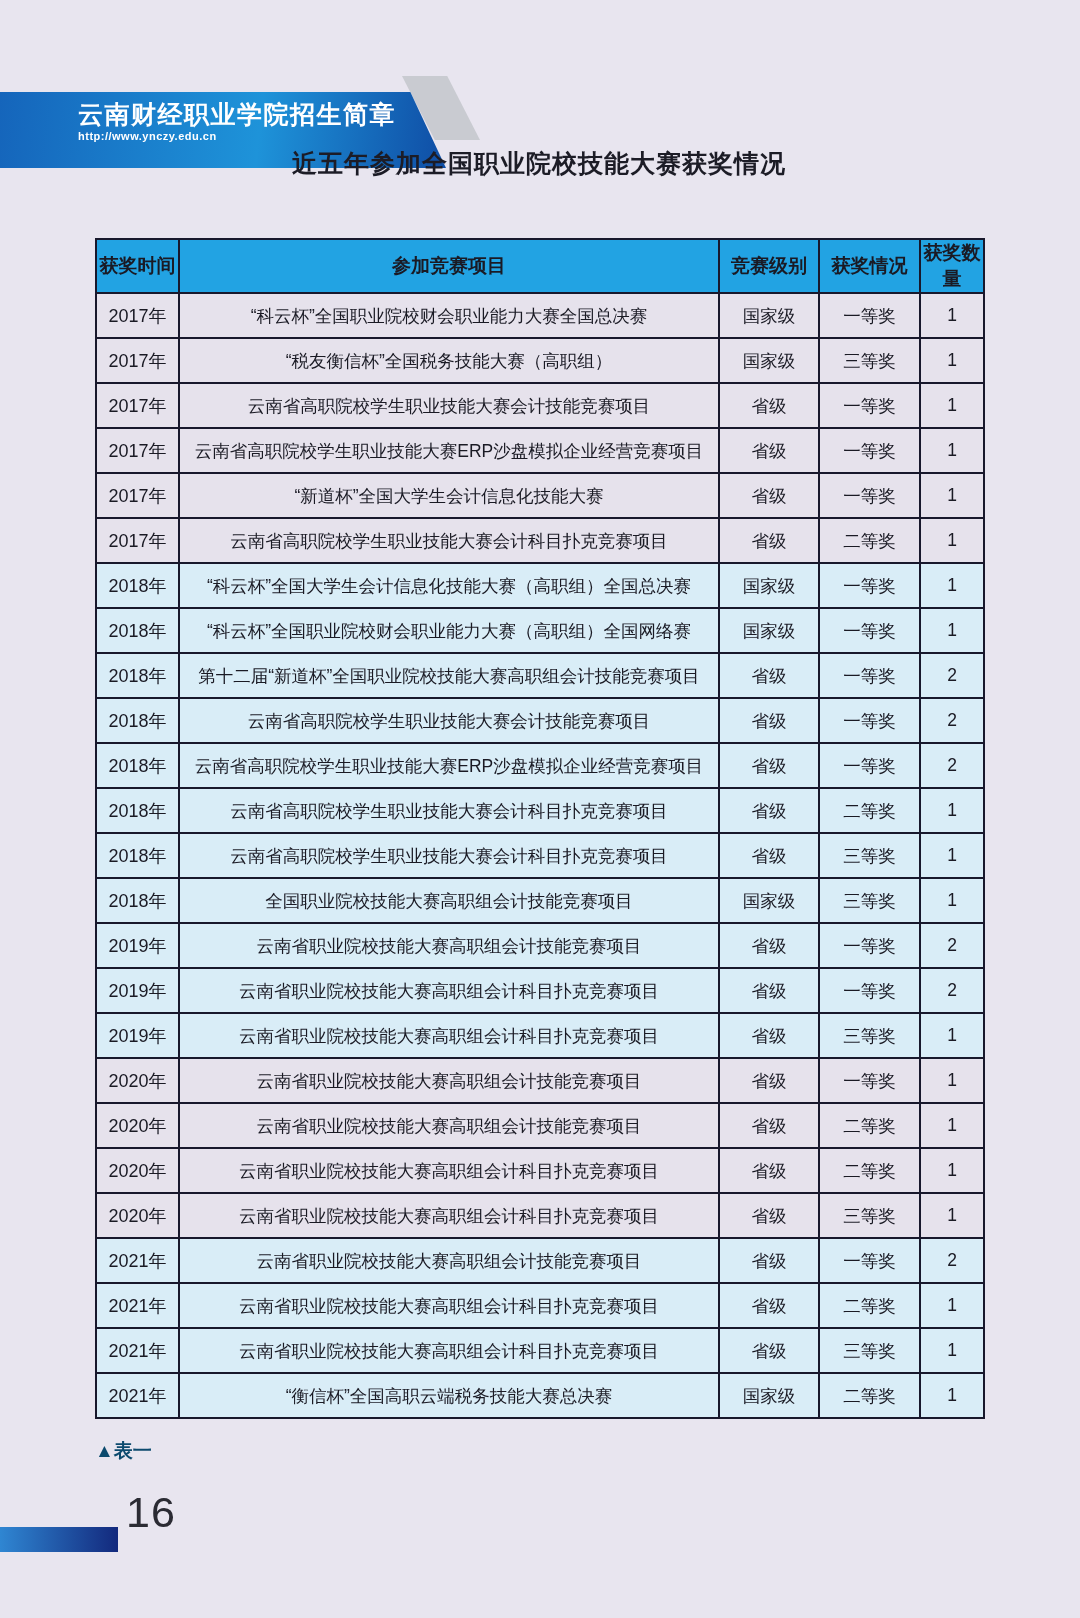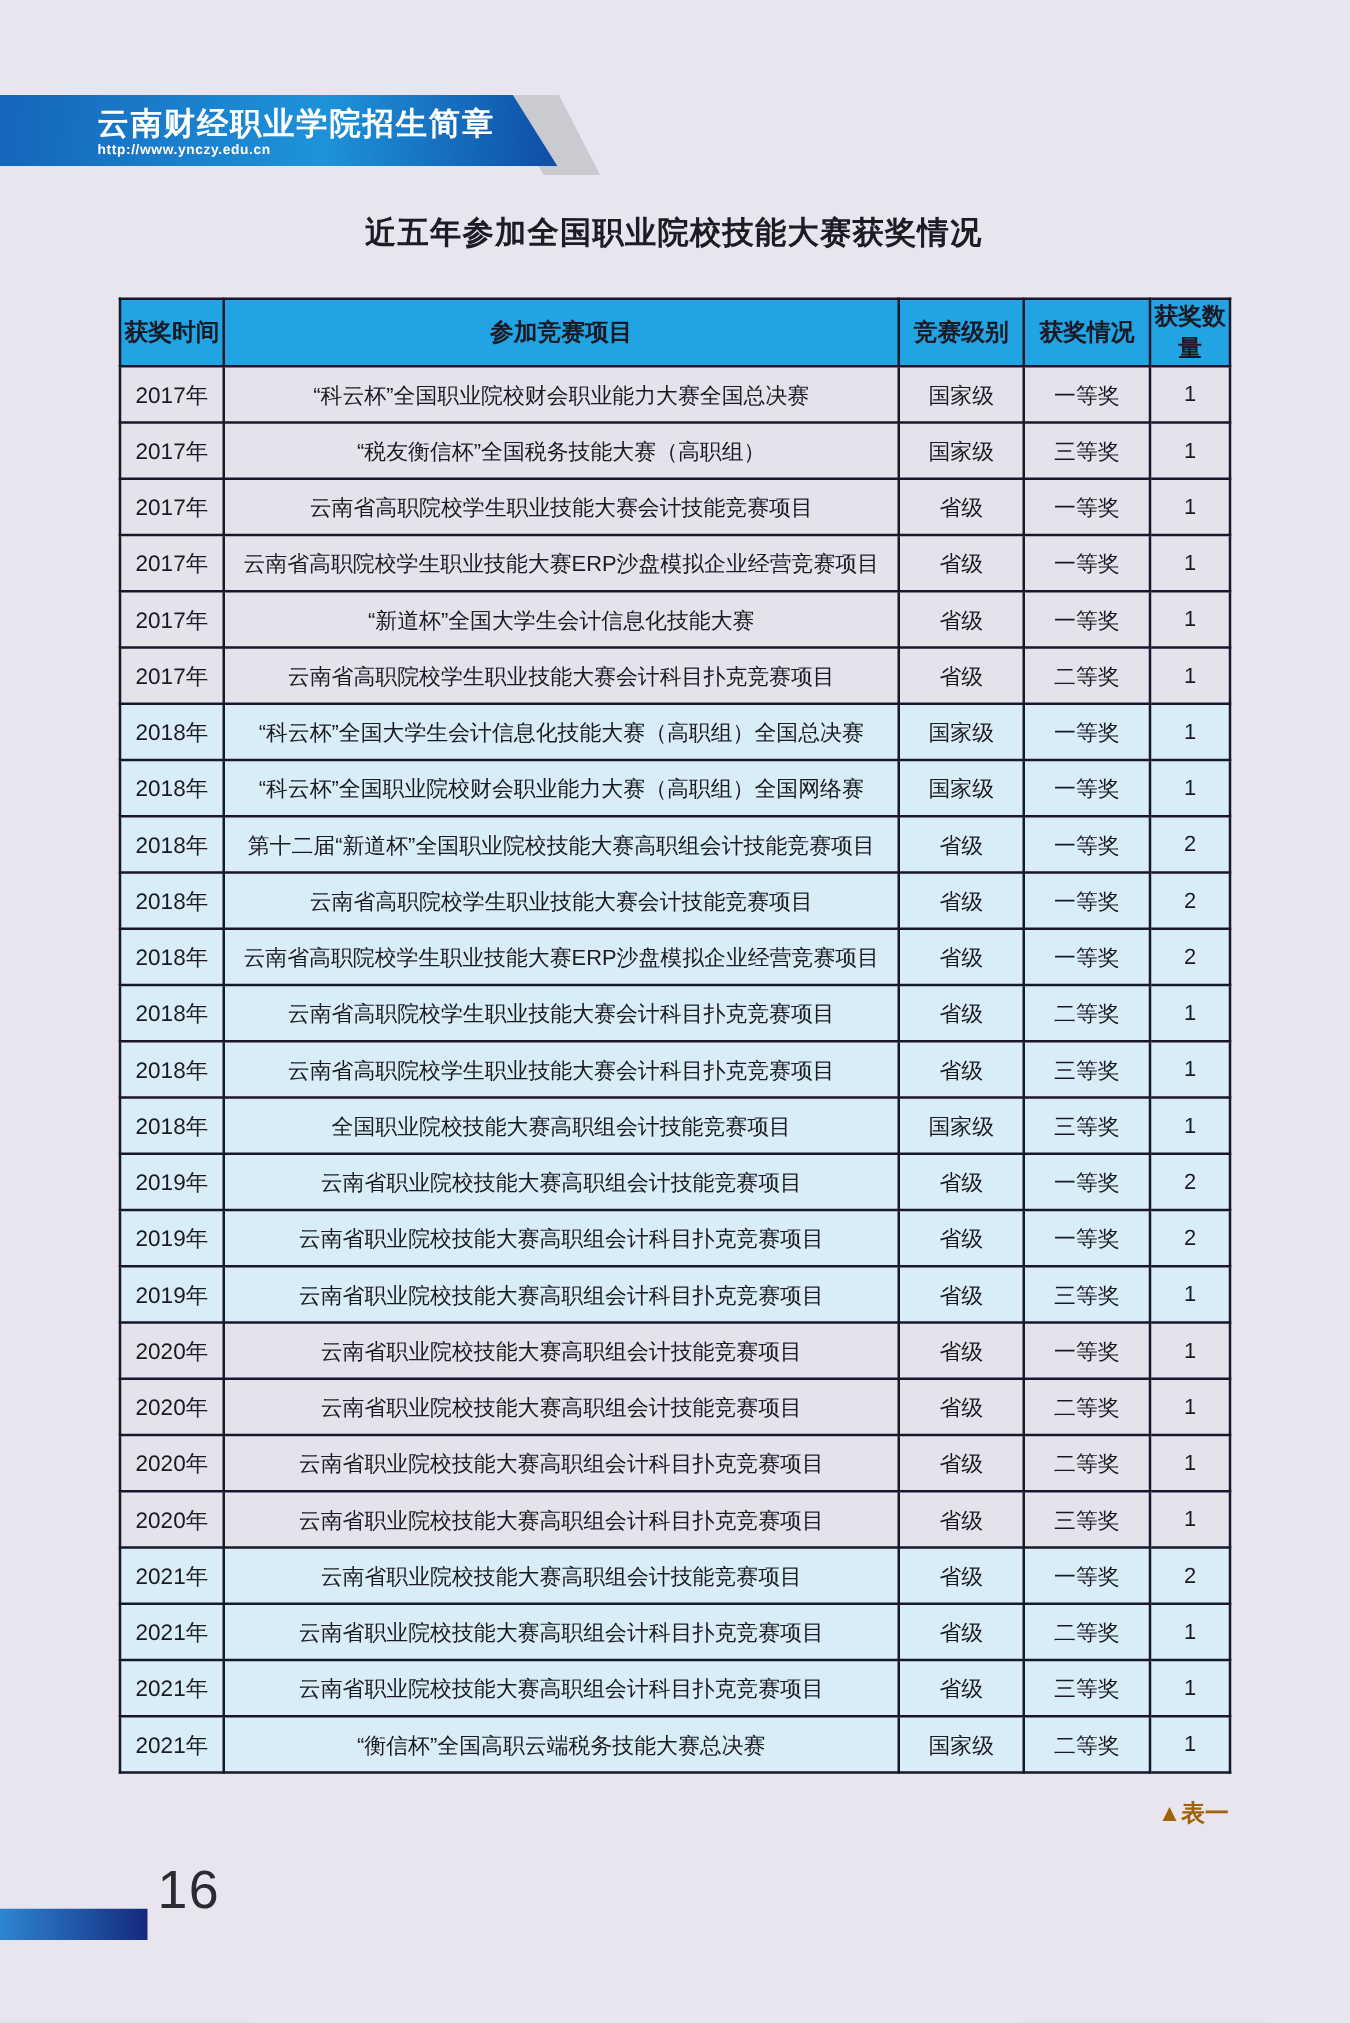--- a/index.html
+++ b/index.html
@@ -11,34 +11,34 @@
   }
 
   
   .header-band { position:absolute; left:0; top:76px; width:520px; height:64px; }
   .band-gray {
     position:absolute; left:402px; top:0; width:78px; height:64px;
     background:var(--band_accent_gray,#c9cbd1);
     clip-path:polygon(0 0, 58% 0, 100% 100%, 42% 100%);
   }
   .band-blue {
-    position:absolute; left:0; top:0; width:446px; height:57px;
+    position:absolute; left:0; top:16px; width:446px; height:76px;
     background:linear-gradient(96deg,
       var(--band_blue_start,#1565bb) 0%,
       var(--band_blue_mid,#1e93d9) 58%,
       var(--band_blue_end,#0f4da5) 100%);
     clip-path:polygon(0 0, 92% 0, 100% 100%, 0 100%);
     color:#ffffff;
   }
   .band-title { position:absolute; left:78px; top:6px; font-size:25px; font-weight:bold; letter-spacing:1.5px; white-space:nowrap; }
   .band-url   { position:absolute; left:78px; top:38px; font-size:11px; letter-spacing:.5px; white-space:nowrap;font-weight:bold; }
 
   
   .doc-title {
-    position:absolute; left:95px; top:169px; width:888px;
+    position:absolute; left:95px; top:147px; width:888px;
     text-align:center; font-size:25px; font-weight:bold;
     color:#1c1c26; letter-spacing:1px;
   }
 
   
   table.award-table {
     position:absolute; left:95px; top:206px; width:888px;
     border-collapse:collapse; table-layout:fixed;margin-top:32px;
   }
   .award-table col.c-year  { width:83px; }
@@ -57,21 +57,21 @@
     height:42px; font-size:19px; font-weight:bold;
   }
   .award-table tbody td { height:43px; font-size:17.5px; }
   .award-table tbody td:first-child { font-size:18px; }
   tr.tint-purple td { background:var(--row_purple,#e6e2ec); }
   tr.tint-blue td   { background:var(--row_blue,#d9edf7); }
 
   
   .table-caption {
     position:absolute; left:95px; top:1438px; width:888px;
-    text-align:right; font-size:19px; font-weight:bold; color:#a16207;
+    text-align:left; font-size:19px; font-weight:bold; color:#0c4a6e;
   }
   .footer-bar {
     position:absolute; left:0; top:1527px; width:118px; height:25px;
     background:linear-gradient(90deg,
       var(--footer_bar_start,#2f86d2),
       var(--footer_bar_end,#13297d));
   }
   .page-number {
     position:absolute; left:126px; top:1488px;
     font-size:43px; color:#2b2b33; letter-spacing:1px;

